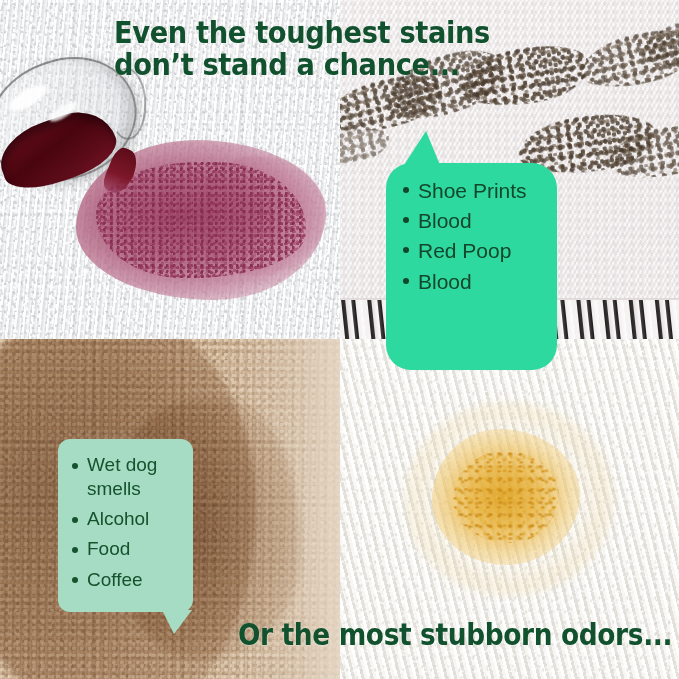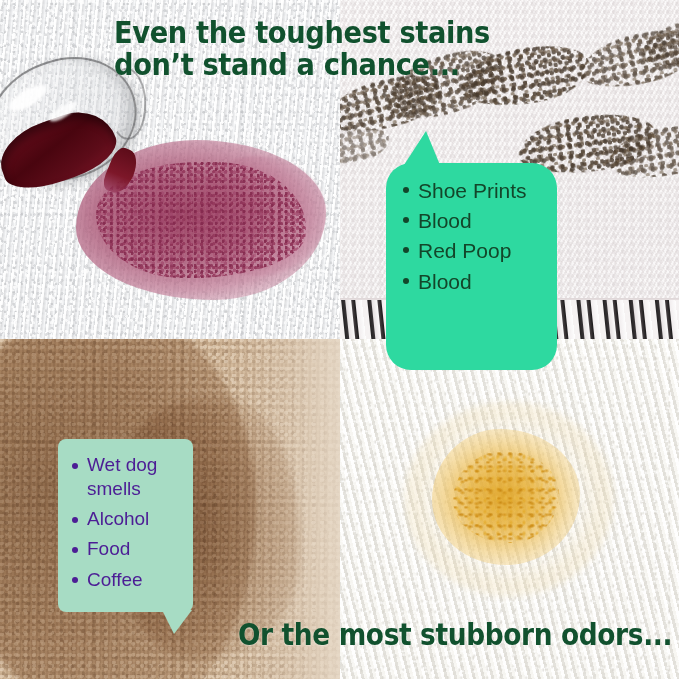--- a/index.html
+++ b/index.html
@@ -429,21 +429,21 @@
   <div class="bubble" id="bubble-stains" style="background: rgb(46, 217, 160); color: rgb(19, 70, 42);">
     <span class="tail-green" style="border-bottom: 34px solid rgb(46, 217, 160);"></span>
     <ul class="bubble-list" id="stains-list">
         <li>Shoe Prints</li>
         <li>Blood</li>
         <li>Red Poop</li>
         <li>Blood</li>
       </ul>
   </div>
 
-  <div class="bubble" id="bubble-odors" style="background: rgb(167, 220, 196); color: #4c1d95; border-radius: 8px;">
+  <div class="bubble" id="bubble-odors" style="background: rgb(167, 220, 196); color: #14532d;">
     <span class="tail-light" style="border-top: 24px solid rgb(167, 220, 196);"></span>
     <ul class="bubble-list" id="odors-list">
         <li>Wet dog smells</li>
         <li>Alcohol</li>
         <li>Food</li>
         <li>Coffee</li>
       </ul>
   </div>
 
 </div>

